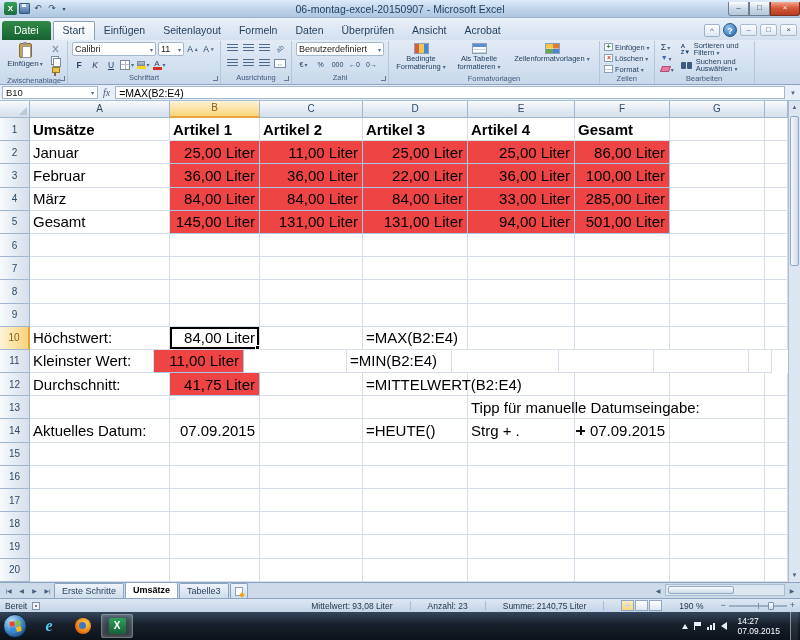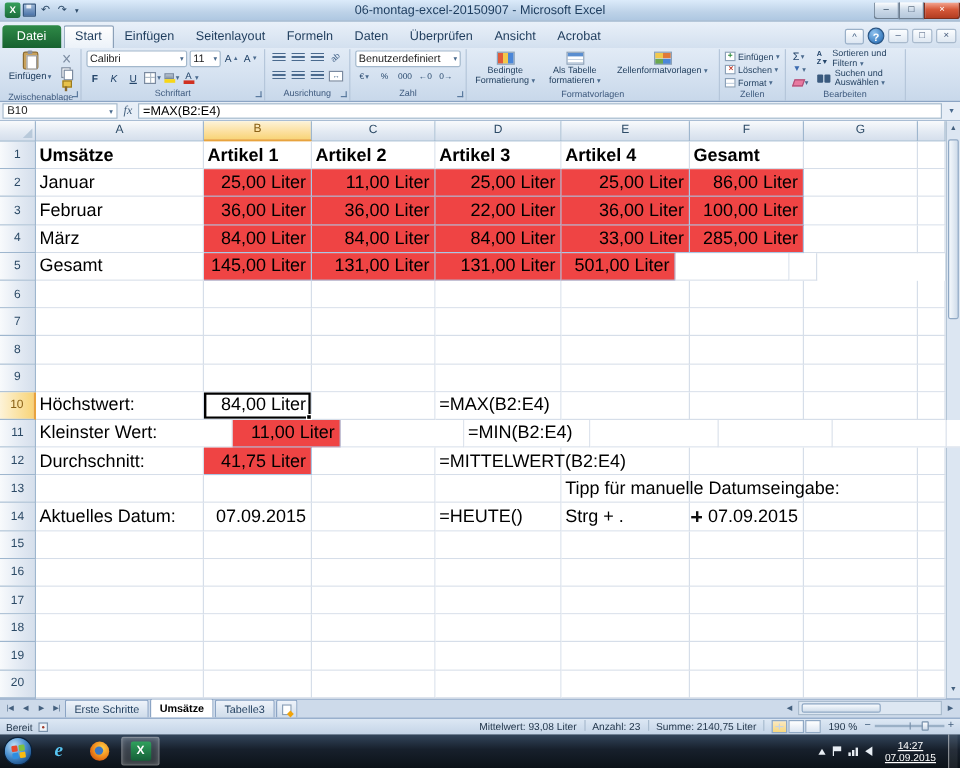--- a/index.html
+++ b/index.html
@@ -138,21 +138,21 @@
 .ic-newsheet::after{content:'';position:absolute;right:-2px;bottom:-2px;width:4px;height:4px;background:#f0a30a;transform:rotate(45deg);}
 .hscroll{margin-left:auto;display:flex;align-items:center;height:16px;padding-right:2px;}
 .harr{width:12px;font-size:6px;color:#44607e;text-align:center;}
 .htrack{width:120px;height:12px;background:#dde7f2;border:1px solid #aabcce;position:relative;margin:0 1px;}
 .hthumb{position:absolute;left:2px;top:1px;width:66px;height:8px;background:linear-gradient(#f8fbfe,#cfdcea);border:1px solid #8fa8c4;border-radius:2px;}
 
 
 .statusbar{height:14px;background:linear-gradient(#dde8f4,#c4d4e7);border-top:1px solid #8ba4c4;display:flex;align-items:center;font-size:8.5px;color:#1e3247;padding:0 5px;gap:5px;flex:none;}
 .macroicon{width:8px;height:8px;border:1px solid #7a92ac;background:#eef3f9;position:relative;display:block;}
 .macroicon::after{content:'';position:absolute;left:2px;top:2px;width:2px;height:2px;background:#a03a2a;border-radius:50%;}
-.sb-right{margin-left:auto;display:flex;align-items:flex-start;gap:6px;}
+.sb-right{margin-left:auto;display:flex;align-items:center;gap:17px;}
 .sep{width:1px;height:9px;background:#a9bccf;display:block;}
 .vbtns{display:flex;gap:1px;}
 .vb{width:13px;height:11px;border:1px solid #8fa8c4;background:linear-gradient(#fff,#dce6f2) , #fff;display:block;}
 .vb.n{background:linear-gradient(#c8d4e2,#c8d4e2) 50% 50%/7px 1px no-repeat,linear-gradient(#c8d4e2,#c8d4e2) 50% 50%/1px 5px no-repeat,linear-gradient(#fbe9c1,#f8d87e);}
 .zoomslider{display:flex;align-items:center;gap:3px;}
 .zpm{font-size:9px;color:#44607e;line-height:9px;}
 .ztrack{width:58px;height:2px;background:#9ab0c6;position:relative;display:block;}
 .ztick{position:absolute;left:50%;top:-2px;width:1px;height:6px;background:#7a92ac;}
 .zthumb{position:absolute;left:68%;top:-3px;width:6px;height:8px;background:linear-gradient(#fdfeff,#cdd9e7);border:1px solid #7a92ac;border-radius:1px;}
 
@@ -170,21 +170,21 @@
 .ff::after{content:'';position:absolute;left:4px;top:4px;width:7px;height:7px;border-radius:50%;background:#3a76c4;}
 .xl{width:17px;height:16px;background:linear-gradient(#2fa05c,#156038);border-radius:2px;color:#fff;font-weight:bold;font-size:10px;text-align:center;line-height:16px;display:block;}
 .tray{margin-left:auto;display:flex;align-items:center;gap:6px;padding-right:2px;}
 .tr-arrow{width:0;height:0;border-left:3px solid transparent;border-right:3px solid transparent;border-bottom:5px solid #e8eef4;display:block;}
 .tr-flag{width:7px;height:8px;border-left:1px solid #e8eef4;position:relative;display:block;}
 .tr-flag::after{content:'';position:absolute;left:0;top:0;width:6px;height:4px;background:#e8eef4;}
 .tr-net{display:flex;align-items:flex-end;gap:1px;}
 .tr-net i{width:2px;background:#e8eef4;display:block;}
 .tr-net i:nth-child(1){height:3px;}.tr-net i:nth-child(2){height:5px;}.tr-net i:nth-child(3){height:7px;}
 .tr-vol{width:0;height:0;border-top:4px solid transparent;border-bottom:4px solid transparent;border-right:6px solid #e8eef4;display:block;}
-.clock{text-align:center;font-size:8.5px;line-height:10px;color:#fff;margin:17px 4px;white-space:nowrap;text-decoration:underline;}
+.clock{font-size:8.5px;line-height:10px;color:#fff;margin:17px 4px;white-space:nowrap;}
 .showdesk{width:8px;height:28px;border-left:1px solid rgba(255,255,255,.45);background:rgba(255,255,255,.07);display:block;}
 </style>
 </head>
 <body>
 
 <div class="win">
 
   <div class="titlebar">
     <div class="qat">
       <span class="appicon">X</span>
@@ -540,20 +540,23 @@
           </div>
           <div class="cell num fill" style="width: 90px;">
             <span class="txt">145,00 Liter</span>
           </div>
           <div class="cell num fill" style="width: 103px;">
             <span class="txt">131,00 Liter</span>
           </div>
           <div class="cell num fill" style="width: 105px;">
             <span class="txt">131,00 Liter</span>
           </div>
+          <div class="cell num fill" style="width: 107px;">
+            <span class="txt">94,00 Liter</span>
+          </div>
           <div class="cell num fill" style="width: 95px;">
             <span class="txt">501,00 Liter</span>
           </div>
           <div class="cell" style="width: 95px;"></div>
           <div class="cell" style="width: 23px;"></div>
         </div>
         <div class="grow">
           <div class="rhead">6</div>
           <div class="cell" style="width: 140px;"></div>
           <div class="cell" style="width: 90px;"></div>
@@ -610,21 +613,21 @@
           <div class="cell" style="width: 105px;">
             <span class="txt over">=MAX(B2:E4)</span>
           </div>
           <div class="cell" style="width: 107px;"></div>
           <div class="cell" style="width: 95px;"></div>
           <div class="cell" style="width: 95px;"></div>
           <div class="cell" style="width: 23px;"></div>
         </div>
         <div class="grow">
           <div class="rhead">11</div>
-          <div class="cell" style="width: 164px;">
+          <div class="cell" style="width: 124px;">
             <span class="txt over">Kleinster Wert:</span>
           </div>
           <div class="cell num fill" style="width: 90px;">
             <span class="txt">11,00 Liter</span>
           </div>
           <div class="cell" style="width: 103px;"></div>
           <div class="cell" style="width: 105px;">
             <span class="txt over">=MIN(B2:E4)</span>
           </div>
           <div class="cell" style="width: 107px;"></div>

